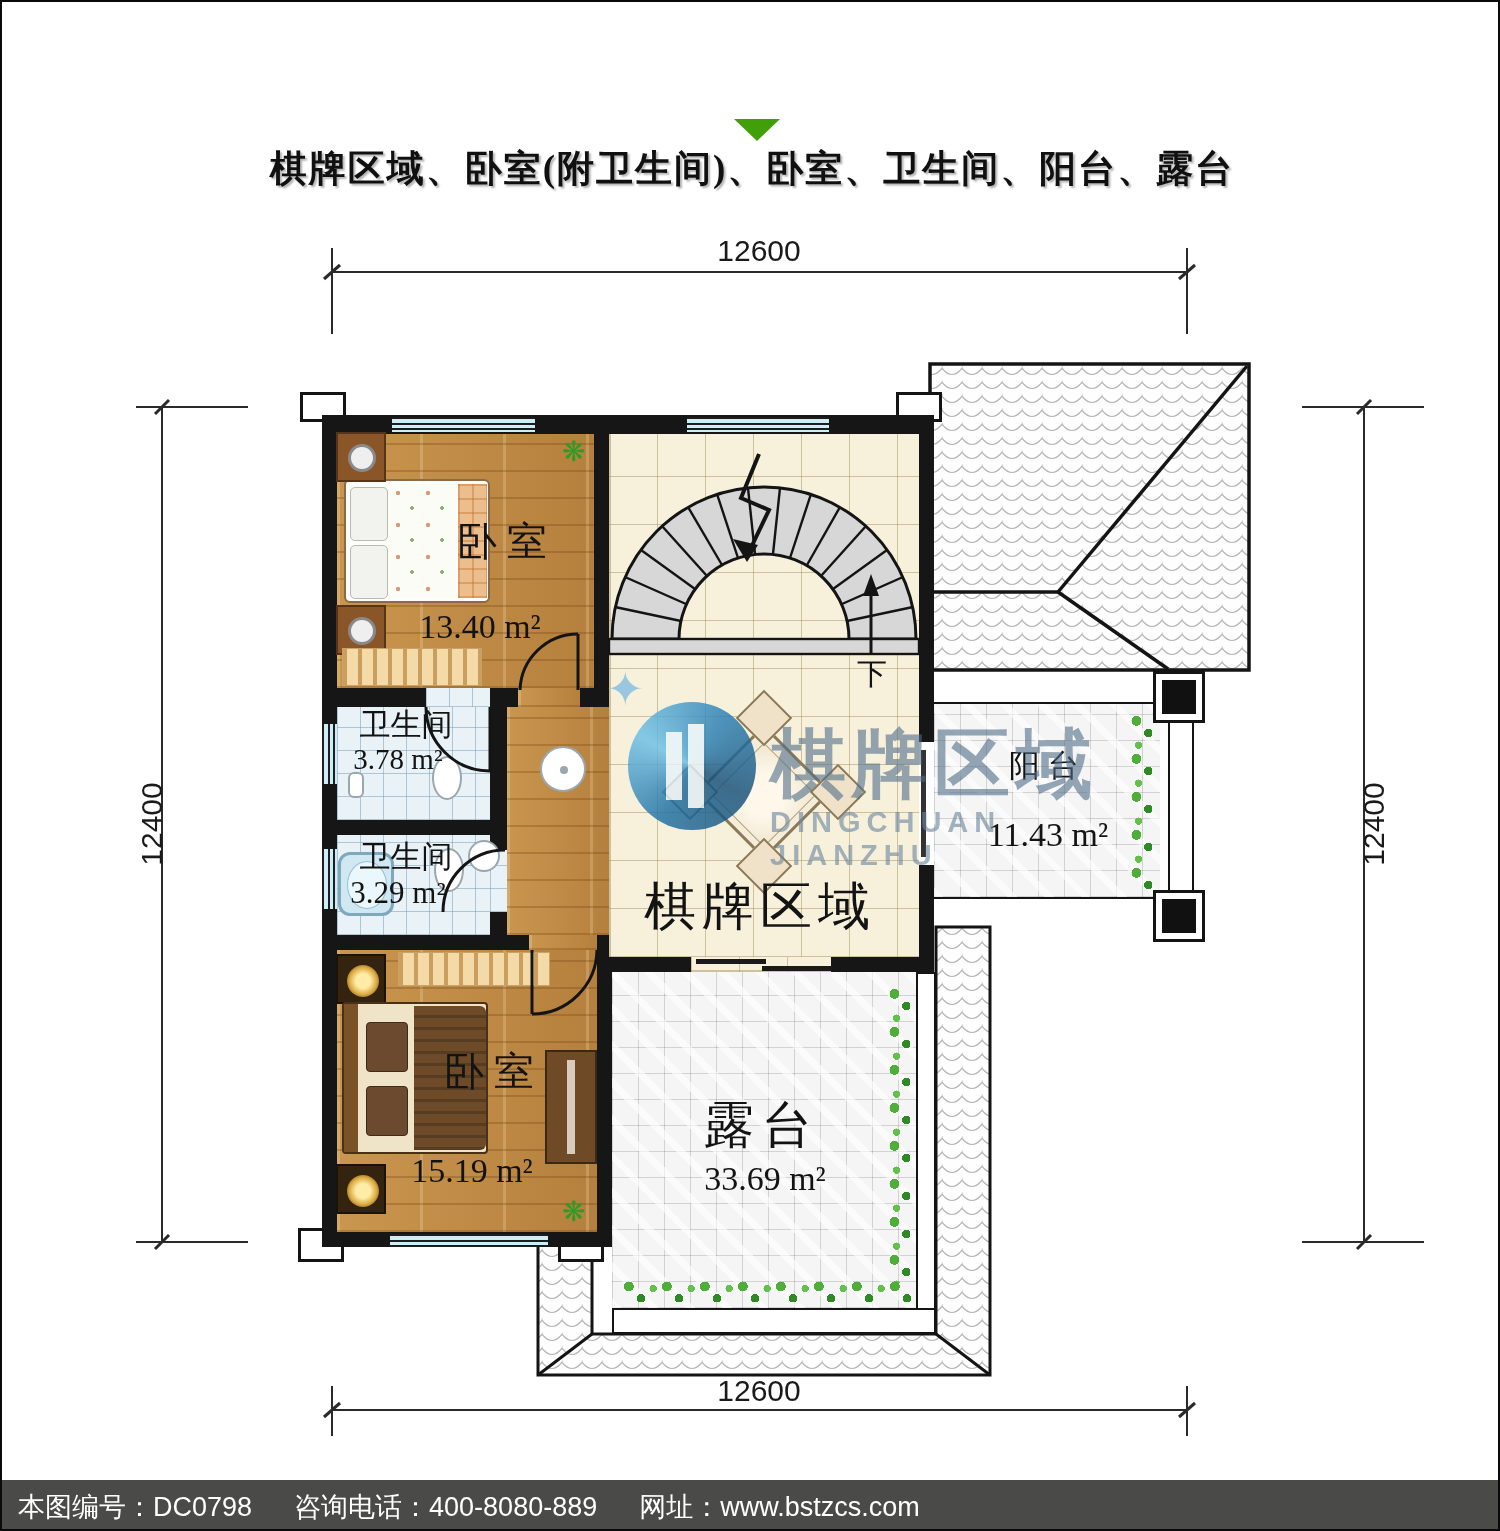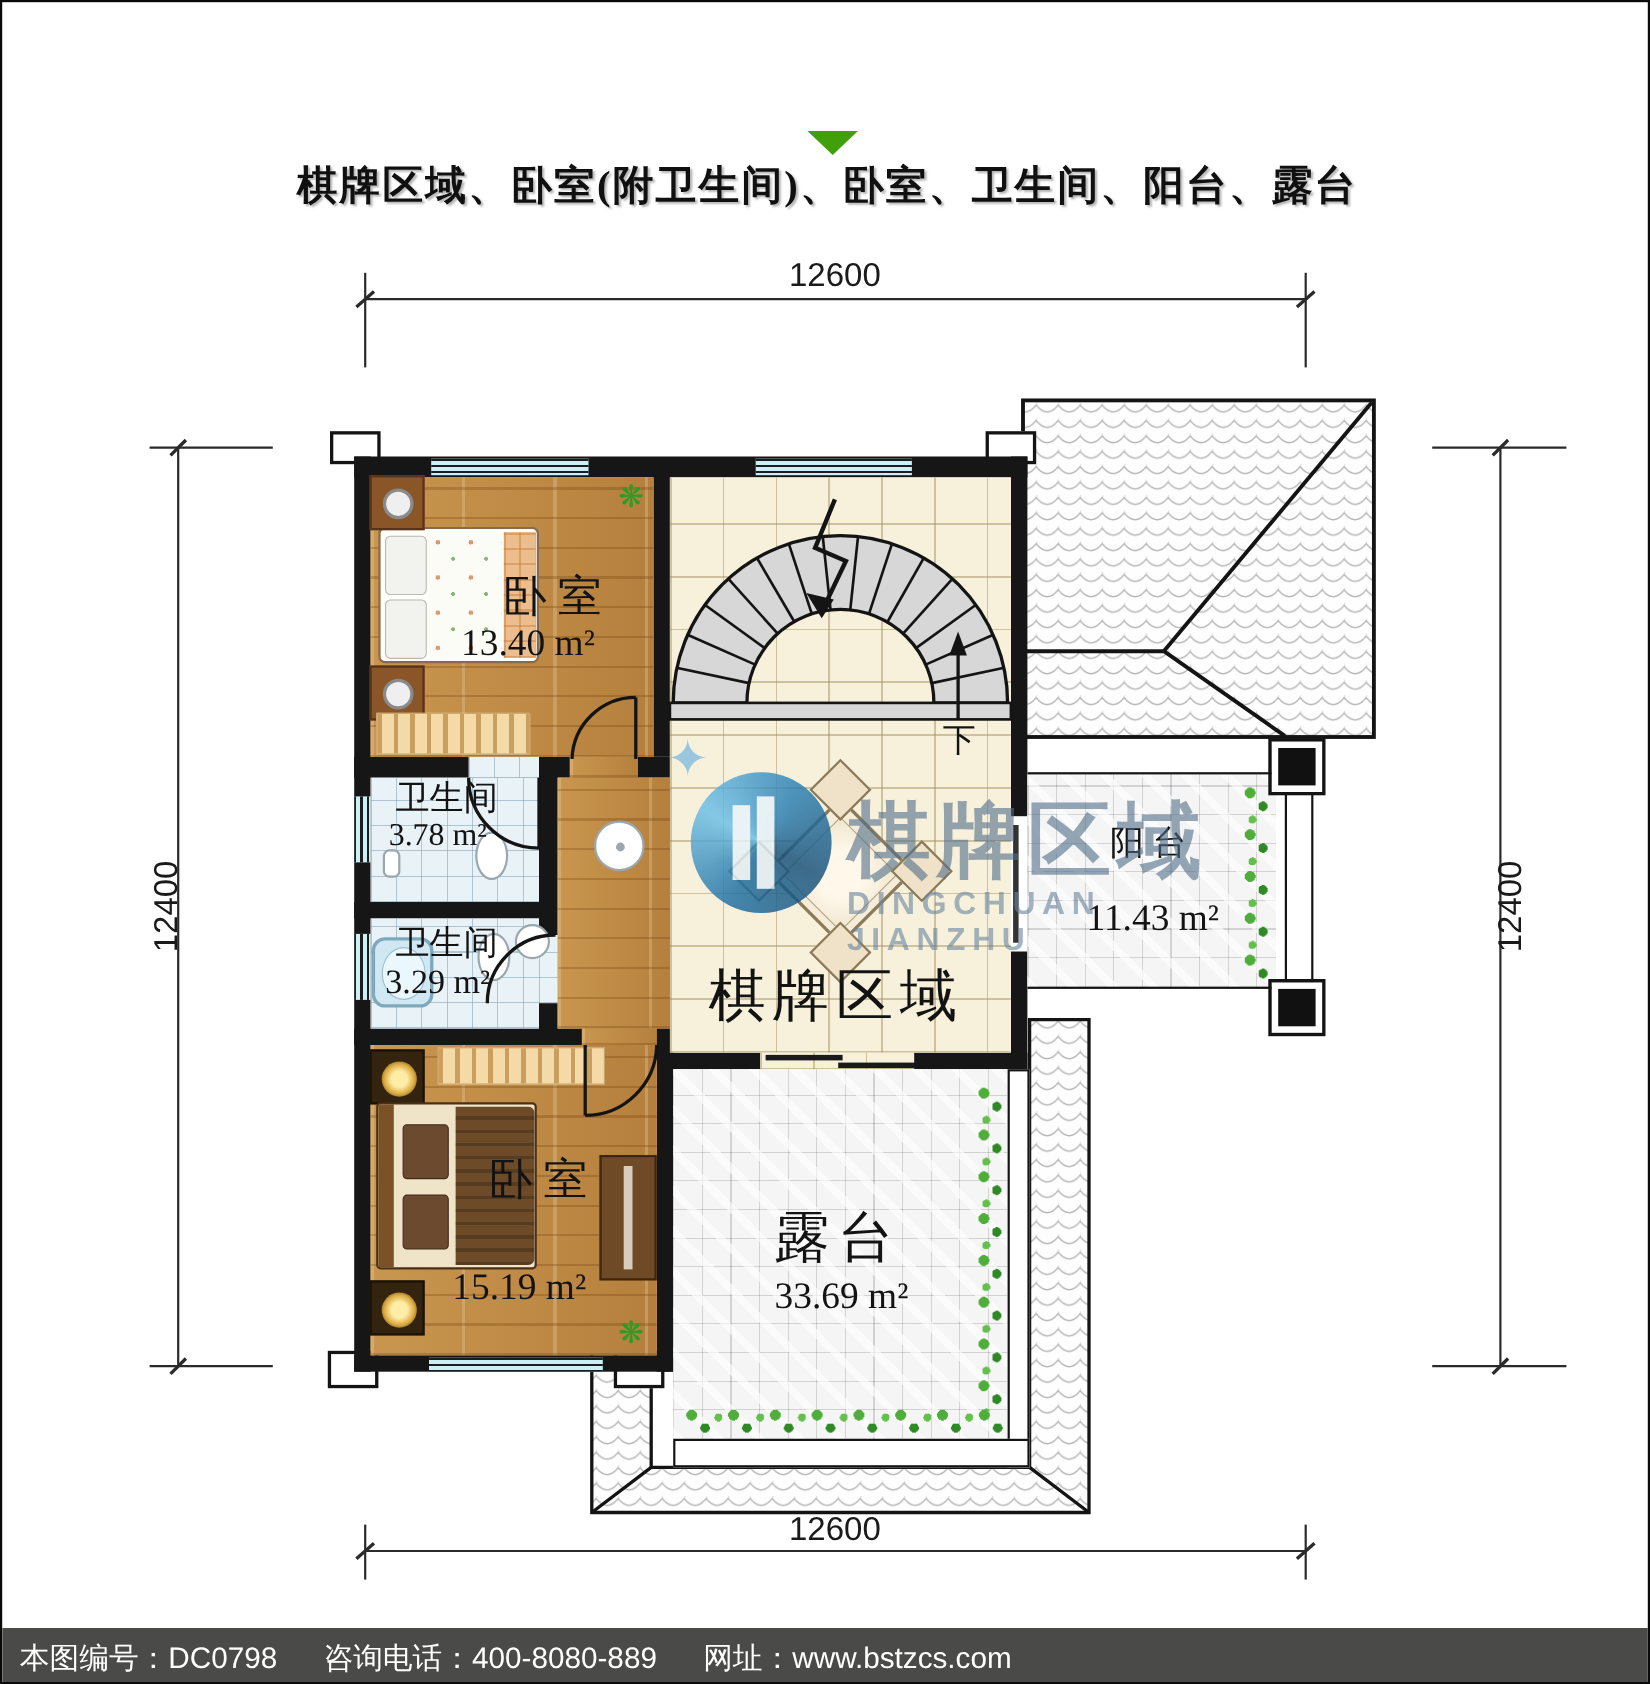--- a/index.html
+++ b/index.html
@@ -289,21 +289,21 @@
         <line x1="576" y1="632" x2="576" y2="688"></line>
       <path d="M424,705 A64,64 0 0 0 488,769"></path>
         <line x1="488" y1="705" x2="488" y2="769"></line>
       <path d="M503,848 A62,62 0 0 0 441,910"></path>
       <path d="M530,1012 A65,65 0 0 0 595,948"></path>
         <line x1="530" y1="948" x2="530" y2="1012"></line>
     </g>
   </svg>
 
   <div class="abs rlab" style="left:425px;top:518px;width:160px;font-size:40px;letter-spacing:10px">卧室</div>
-  <div class="abs rlab" style="left:368px;top:564px;width:220px;font-size:34px">13.40 m²</div>
+  <div class="abs rlab" style="left:368px;top:606px;width:220px;font-size:34px">13.40 m²</div>
 
   <div class="abs rlab" style="left:324px;top:706px;width:160px;font-size:31px">卫生间</div>
   <div class="abs rlab" style="left:316px;top:742px;width:160px;font-size:29px">3.78 m²</div>
 
   <div class="abs rlab" style="left:324px;top:838px;width:160px;font-size:31px">卫生间</div>
   <div class="abs rlab" style="left:316px;top:874px;width:160px;font-size:31px">3.29 m²</div>
 
   <div class="abs rlab" style="left:412px;top:1048px;width:160px;font-size:40px;letter-spacing:10px">卧室</div>
   <div class="abs rlab" style="left:360px;top:1150px;width:220px;font-size:34px">15.19 m²</div>
 

